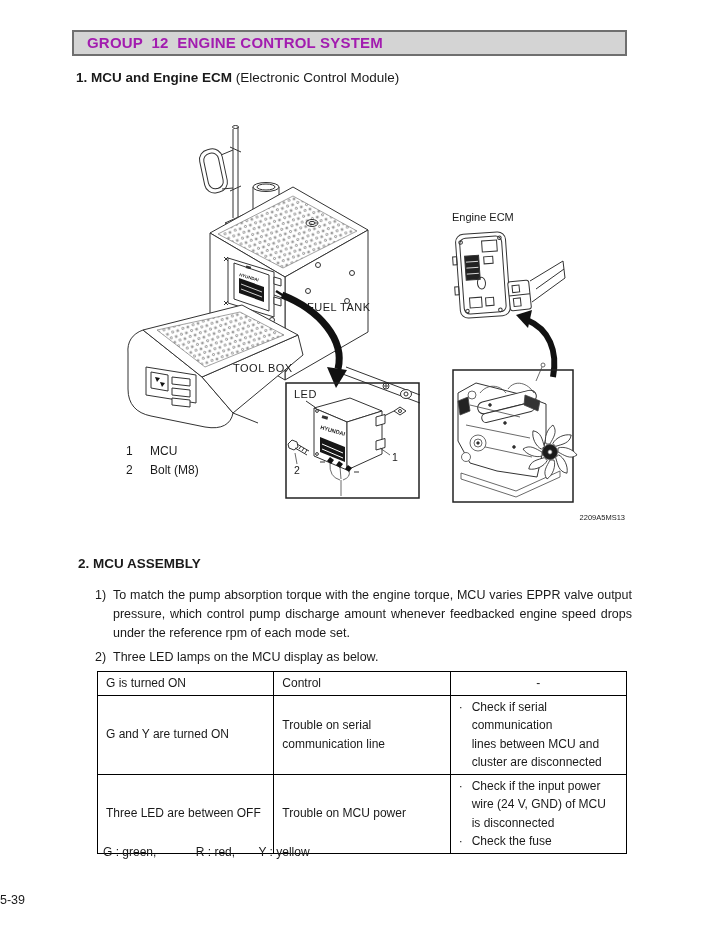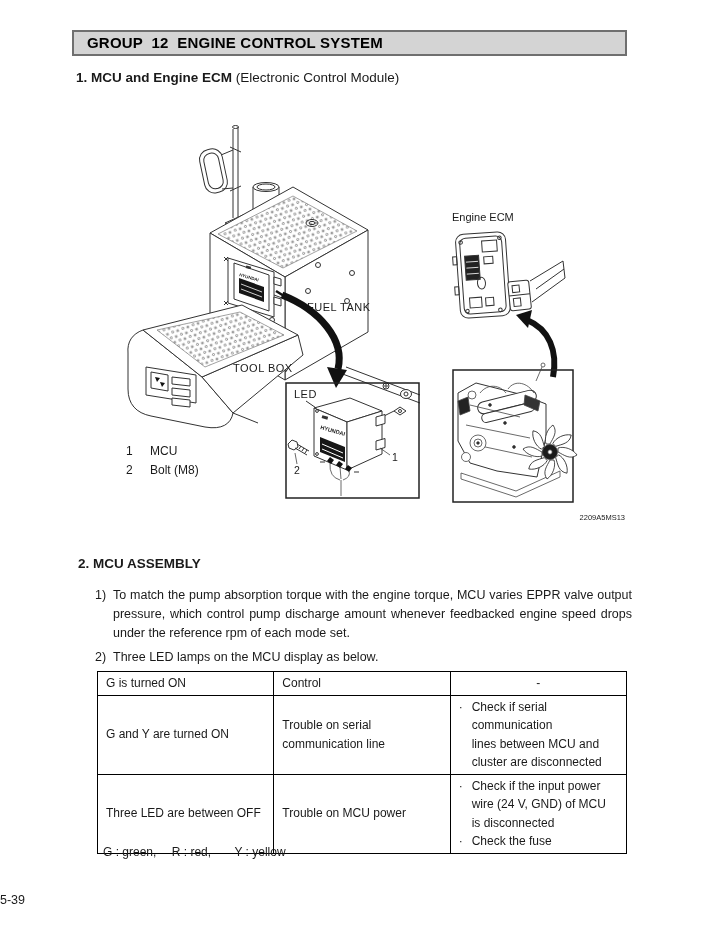--- a/index.html
+++ b/index.html
@@ -7,41 +7,41 @@
     position:relative; width:703px; height:928px; background:#ffffff;
     font-family:"Liberation Sans", sans-serif; color:#1a1a1a; overflow:hidden;
     margin:0 auto;
   }
   .abs{position:absolute;}
   
   .group-bar{
     left:72px; top:30px; width:538px; height:22px;
     background:#d4d4d4; border:2px solid #6f6f6f;
     font-size:15px; font-weight:bold; line-height:22px; padding-left:13px;
-    white-space:pre; letter-spacing:.2px; color:#000000;
+    white-space:pre; letter-spacing:.2px; color:#a21caf;
   }
   .h1{left:76px; top:70px; font-size:13.5px;}
   .h1 b{font-weight:bold;}
   .h2{left:78px; top:556px; font-size:13.5px; font-weight:bold;}
   .para{left:95px; width:537px; display:flex; font-size:12.5px; line-height:19px;}
   .para .num{width:18px; flex:none;}
   .para .ptxt{flex:1; text-align:justify;}
   .para2 .ptxt{text-align:left;}
   
   .tbl{left:97px; top:671px; width:530px; border-collapse:collapse; table-layout:fixed; font-size:12px;}
   .tbl td{border:1px solid #000; padding:2px 8px; line-height:18.5px; vertical-align:middle;}
   .tbl tr.hdr td{text-align:center; border-bottom:2.5px solid #000; height:23px;}
   .tbl{border:1.5px solid #000;}
   .c1{width:142px;} .c2{width:123px;} .c3{width:263px;}
   .center{text-align:center;}
   .svc-line{display:flex;}
   .svc-bullet{width:13px; flex:none;}
   .footnote{left:103px; top:845px; font-size:12px;}
   .footnote span{display:inline-block;}
-  .fn-r{margin-left:12px;} .fn-y{margin-left:20px;}
+  .fn-r{margin-left:36px;} .fn-y{margin-left:20px;}
   .pagenum{left:0; top:893px; width:703px; font-size:12.5px;}
   svg text{font-family:"Liberation Sans", sans-serif; fill:#1a1a1a;}
   svg .ln{stroke:#333; fill:none; stroke-width:1;}
   svg .lnw{stroke:#333; fill:#fff; stroke-width:1;}
   svg .thin{stroke:#444; fill:none; stroke-width:.8;}
   svg .box{stroke:#222; fill:none; stroke-width:1.5;}
 </style>
 </head>
 <body>
 

